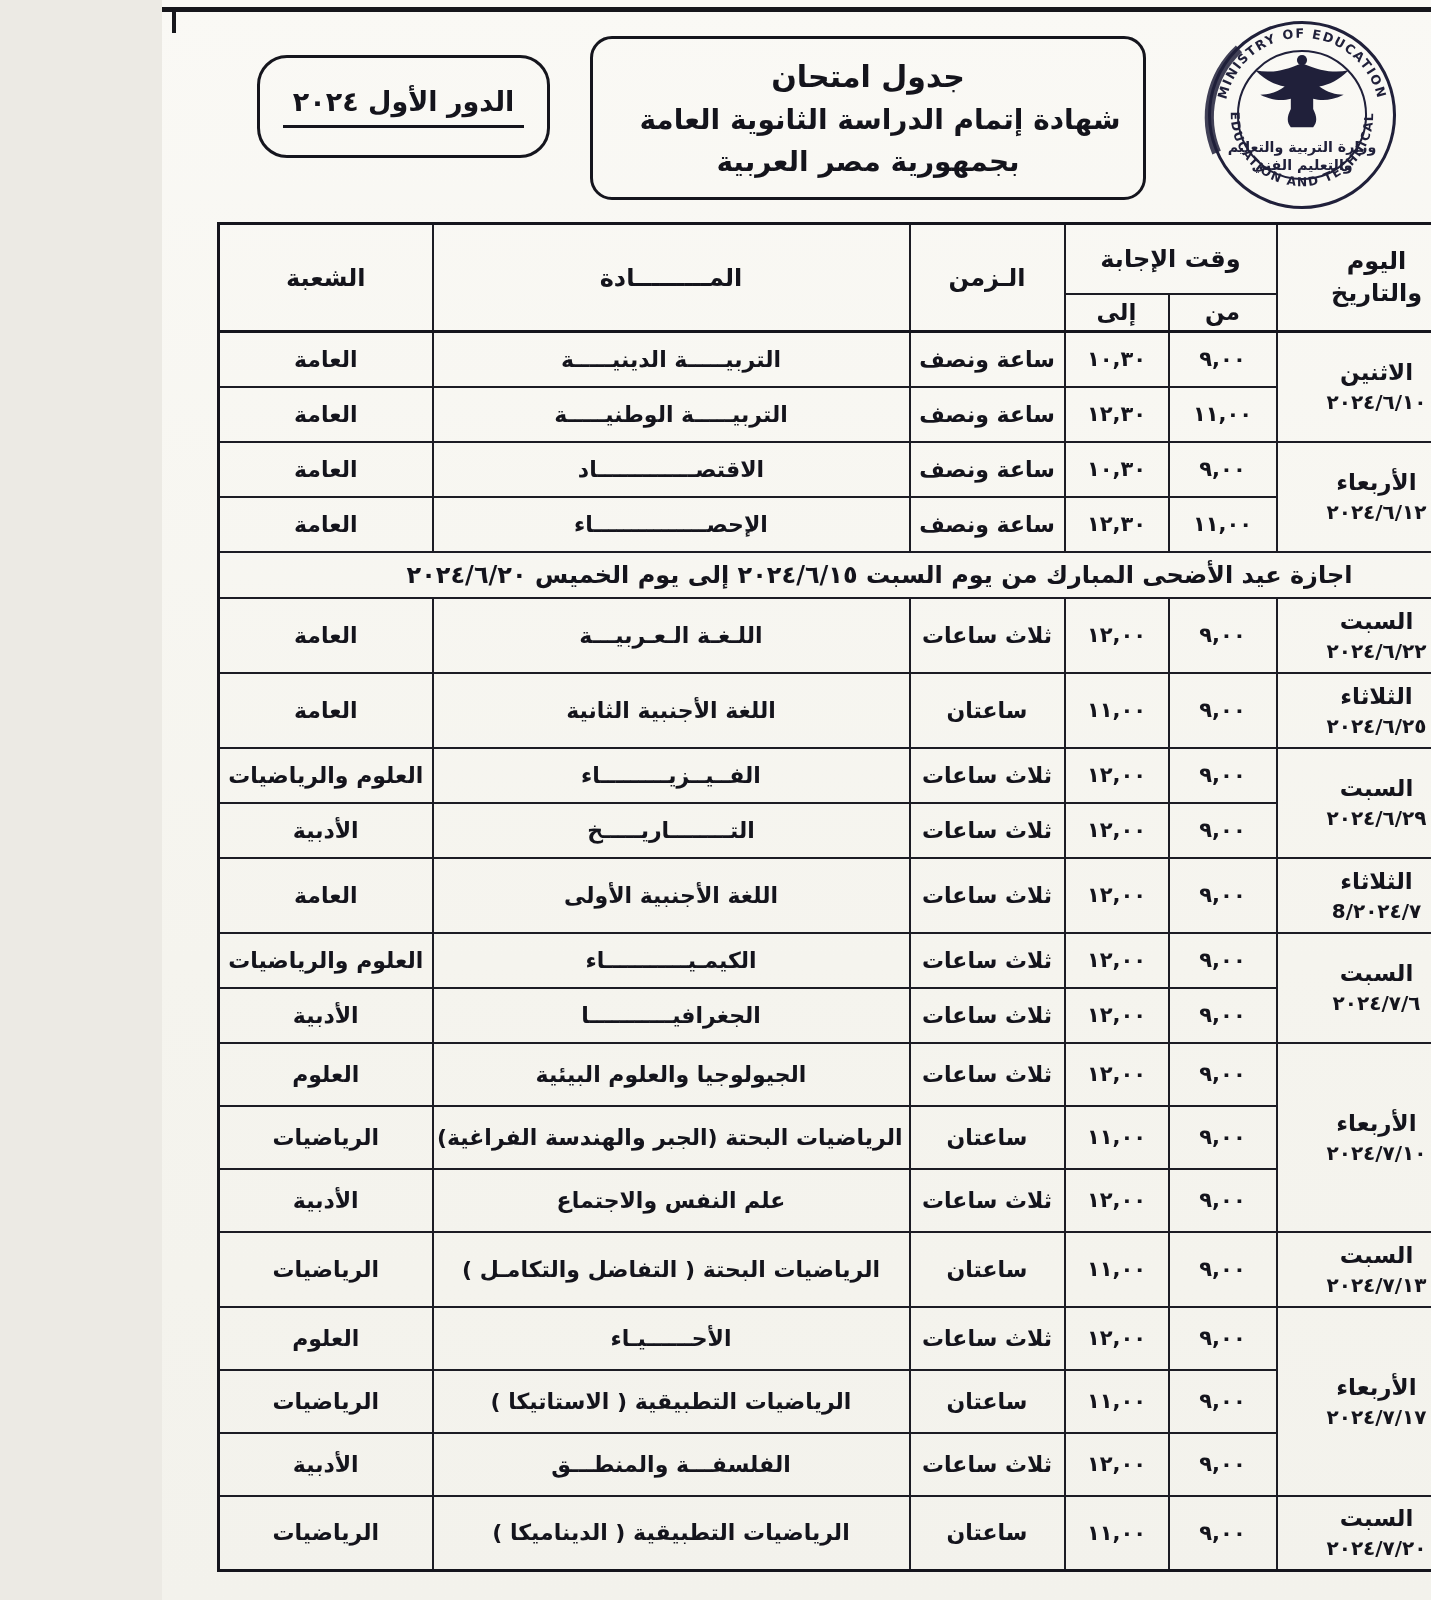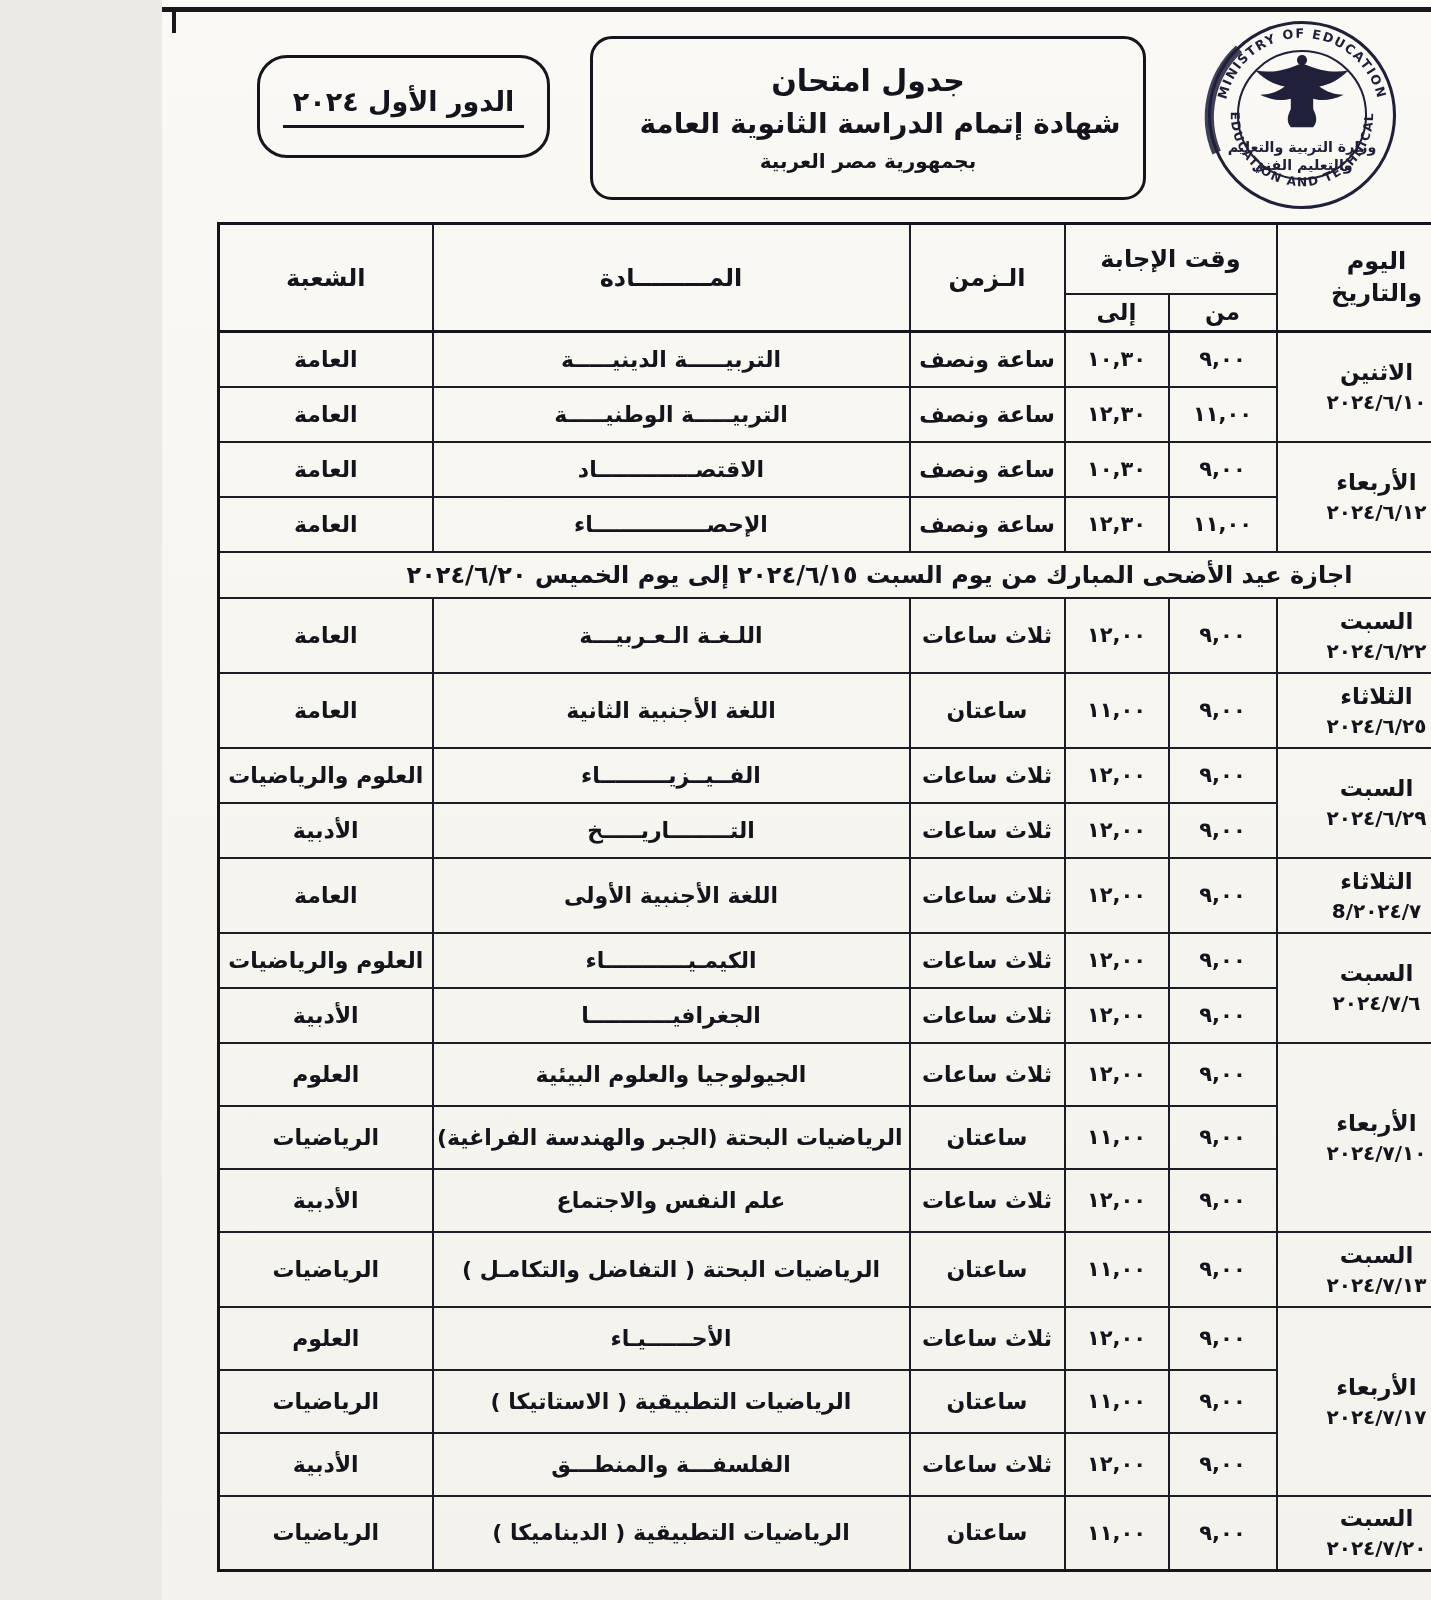--- a/index.html
+++ b/index.html
@@ -38,21 +38,21 @@
   }
   .title-box {
     position: absolute; top: 36px; left: 428px;
     width: 556px; height: 164px;
     border: 3px solid #15151d; border-radius: 22px;
     display: flex; flex-direction: column; align-items: center; justify-content: center;
     gap: 9px; padding: 6px 14px;
   }
   .title-box .t1 { font-size: 30px; font-weight: bold; }
   .title-box .t2 { font-size: 28px; font-weight: bold; margin-left: 24px; }
-  .title-box .t3 { font-size: 20px; font-weight: bold; }
+  .title-box .t3 { font-size: 28px; font-weight: bold; }
   .stamp { position: absolute; top: 18px; left: 1018px; width: 244px; height: 194px; }
 
   
   table.exam {
     position: absolute; top: 222px; left: 55px;
     width: 1322px;
     border-collapse: collapse; table-layout: fixed;
     border: 3px solid #15151d;
     background: transparent;
   }

